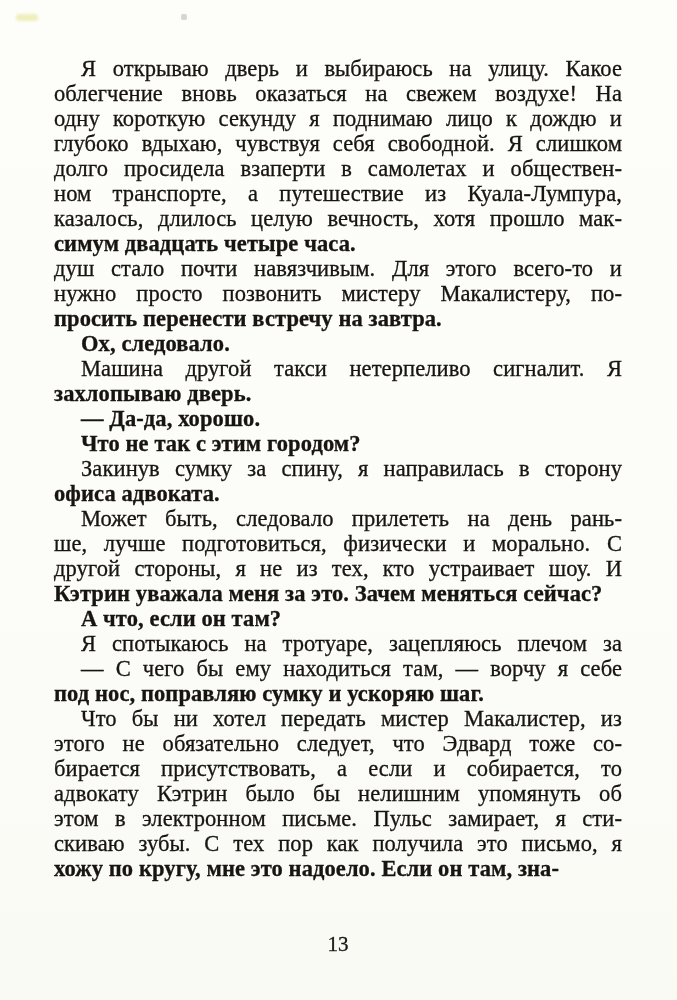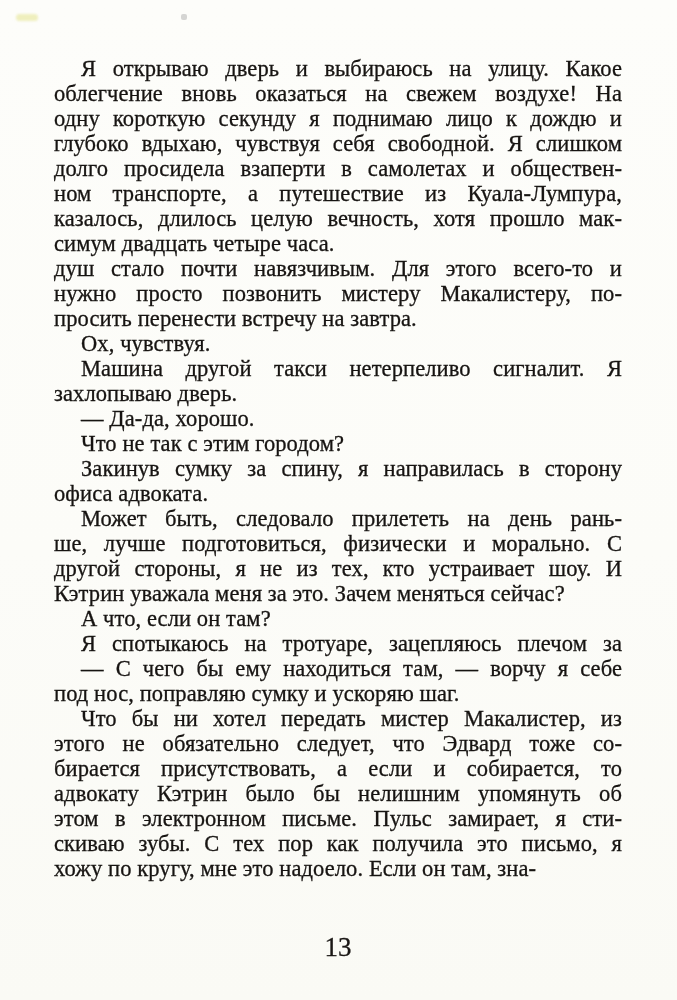--- a/index.html
+++ b/index.html
@@ -48,32 +48,33 @@
   .line {
     height: 25px;
     line-height: 25px;
     text-align: justify;
     text-align-last: justify;
     white-space: normal;
   }
   .line.last {
     text-align: left;
     text-align-last: left;
+    font-weight: bold;
   }
   .line.indent {
     text-indent: 27px;
   }
   .page-number {
     position: absolute;
     left: 54px;
     top: 932px;
     width: 568px;
     text-align: center;
     color: #1a1715;
-    font-size: 27px;
+    font-size: 21px;
     -webkit-text-stroke: 0.3px #1a1715;
   }
 </style>
 </head>
 <body>
 
 <div class="page">
   <div class="artifact-yellow"></div>
   <div class="artifact-gray"></div>
 
@@ -87,21 +88,21 @@
         <div class="line">ном транспорте, а путешествие из Куала-Лумпура,</div>
         <div class="line">казалось, длилось целую вечность, хотя прошло мак-</div>
         <div class="line last">симум двадцать четыре часа.</div>
       </div>
       <div>
         <div class="line">душ стало почти навязчивым. Для этого всего-то и</div>
         <div class="line">нужно просто позвонить мистеру Макалистеру, по-</div>
         <div class="line last">просить перенести встречу на завтра.</div>
       </div>
       <div>
-        <div class="line indent last">Ох, чувствуя.</div>
+        <div class="line indent last">Ох, следовало.</div>
       </div>
       <div>
         <div class="line indent">Машина другой такси нетерпеливо сигналит. Я</div>
         <div class="line last">захлопываю дверь.</div>
       </div>
       <div>
         <div class="line indent last">— Да-да, хорошо.</div>
       </div>
       <div>
         <div class="line indent last">Что не так с этим городом?</div>

